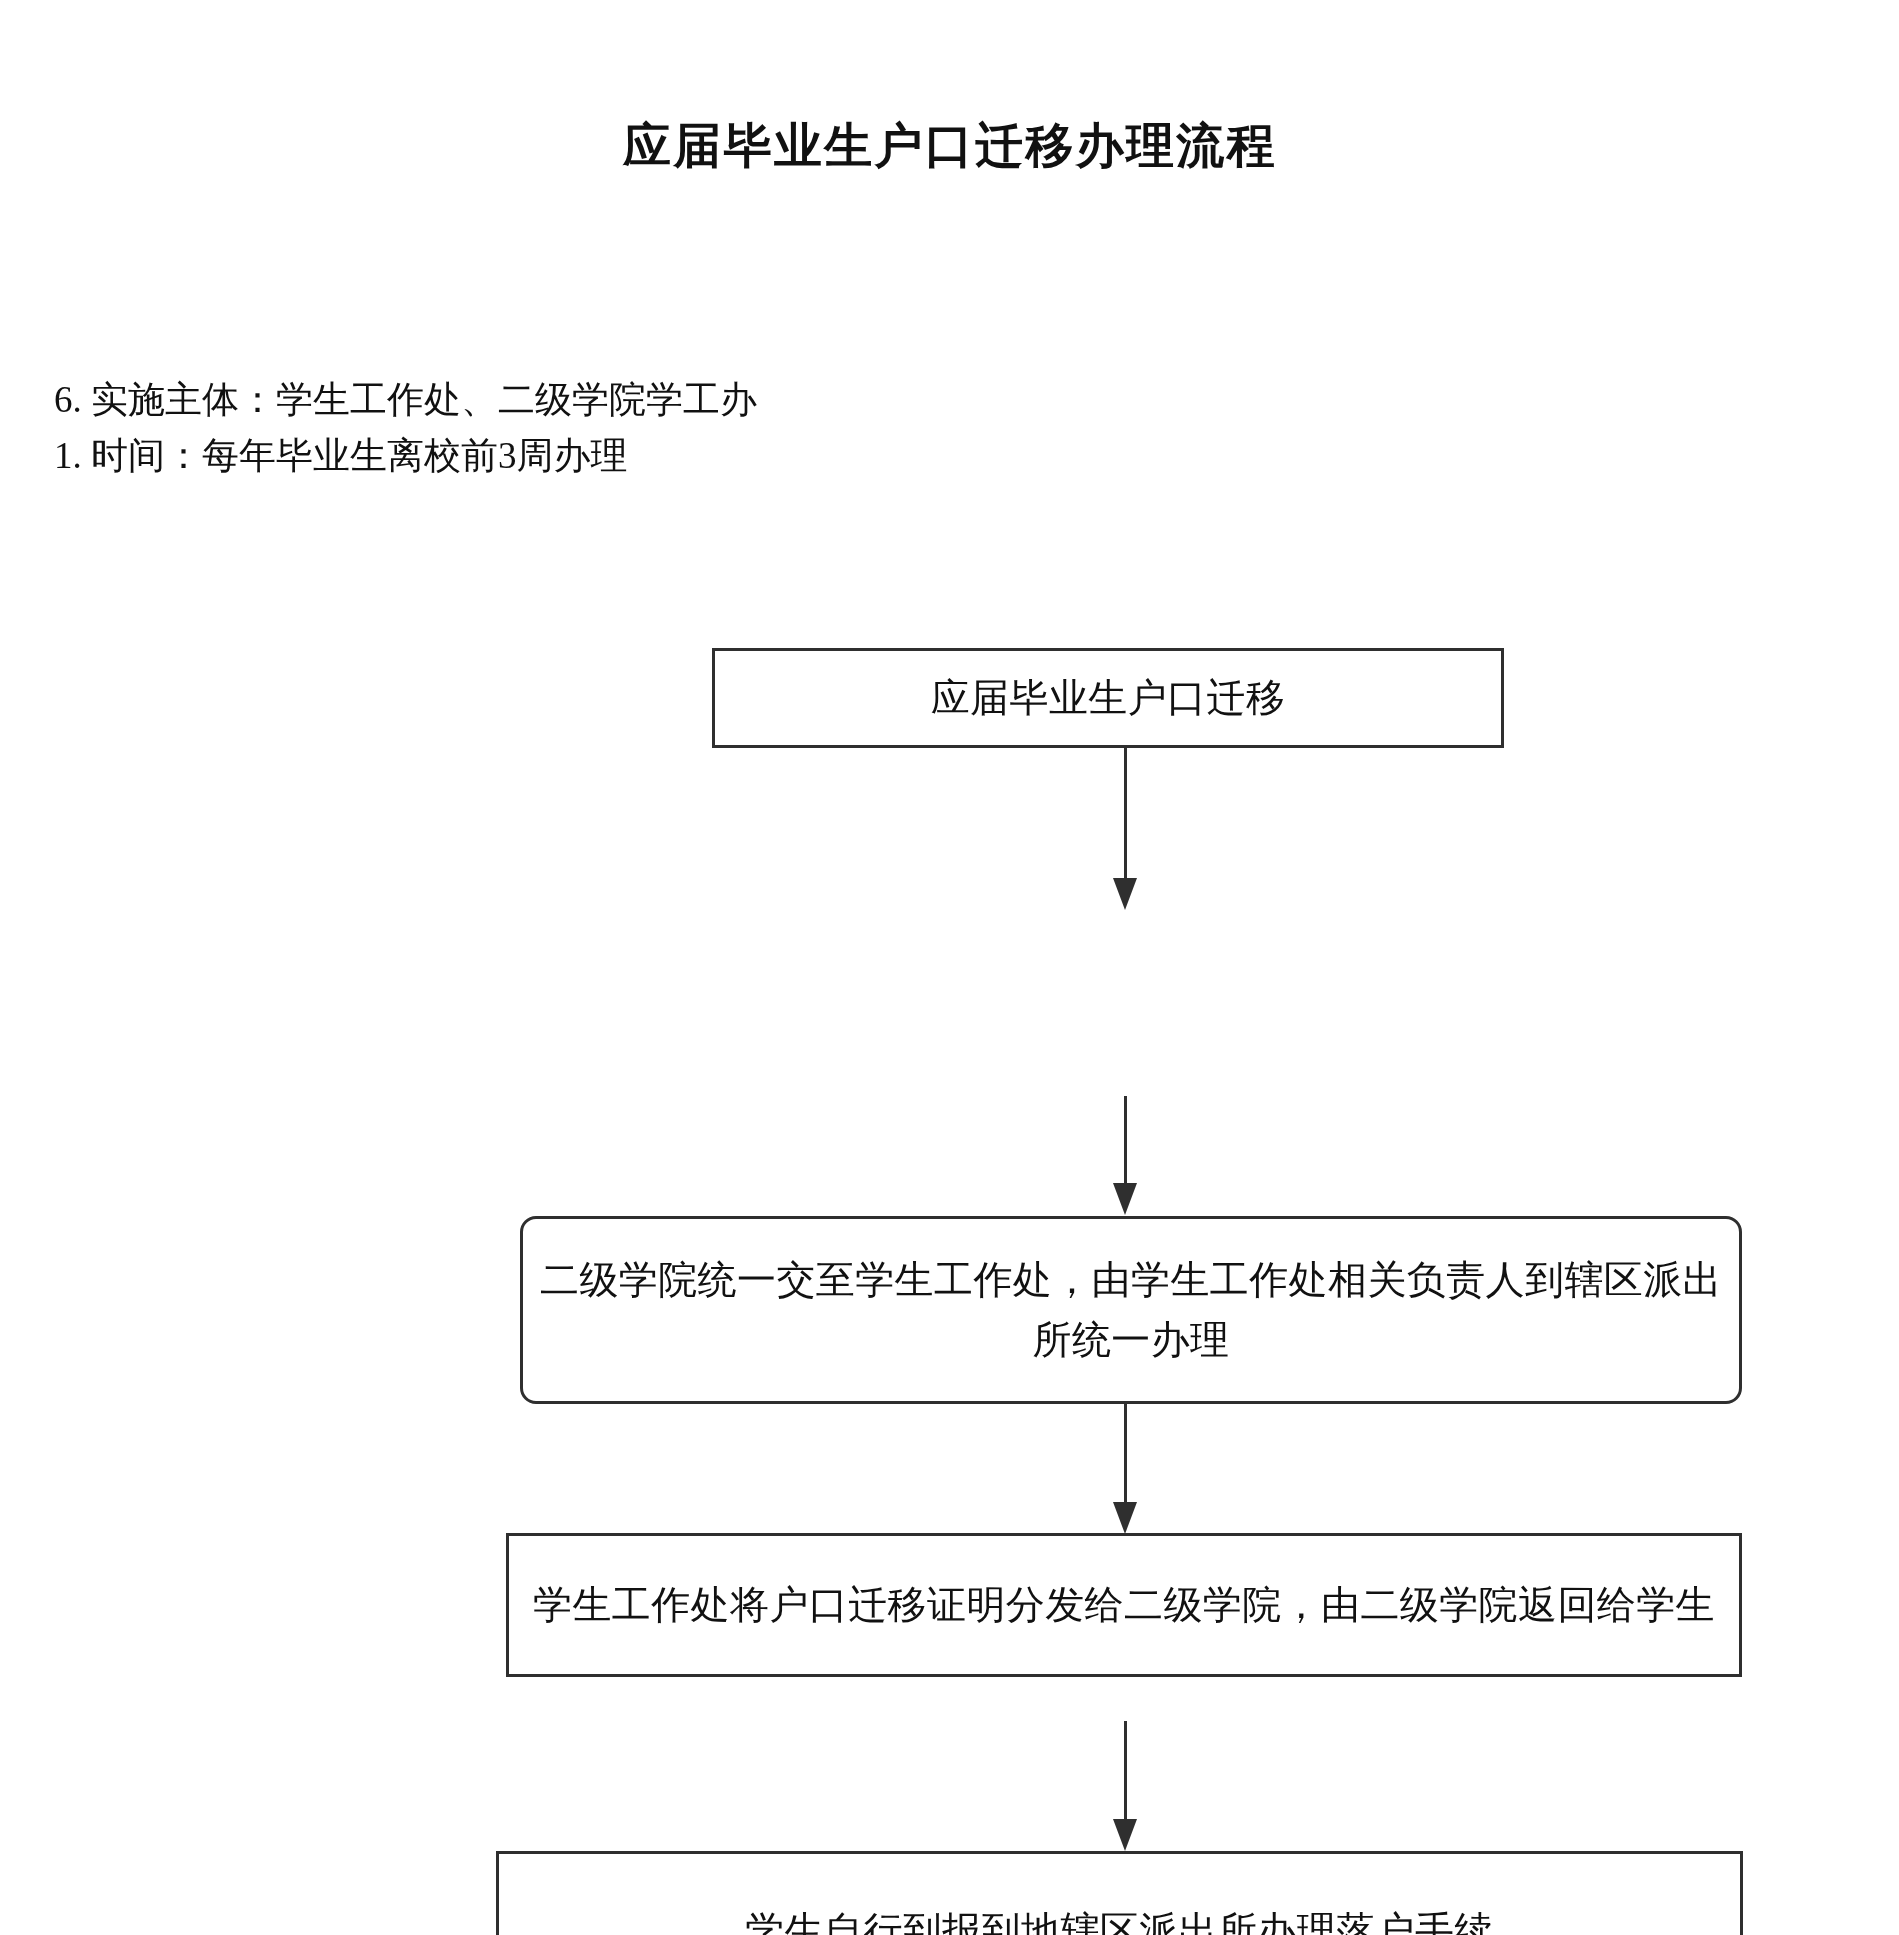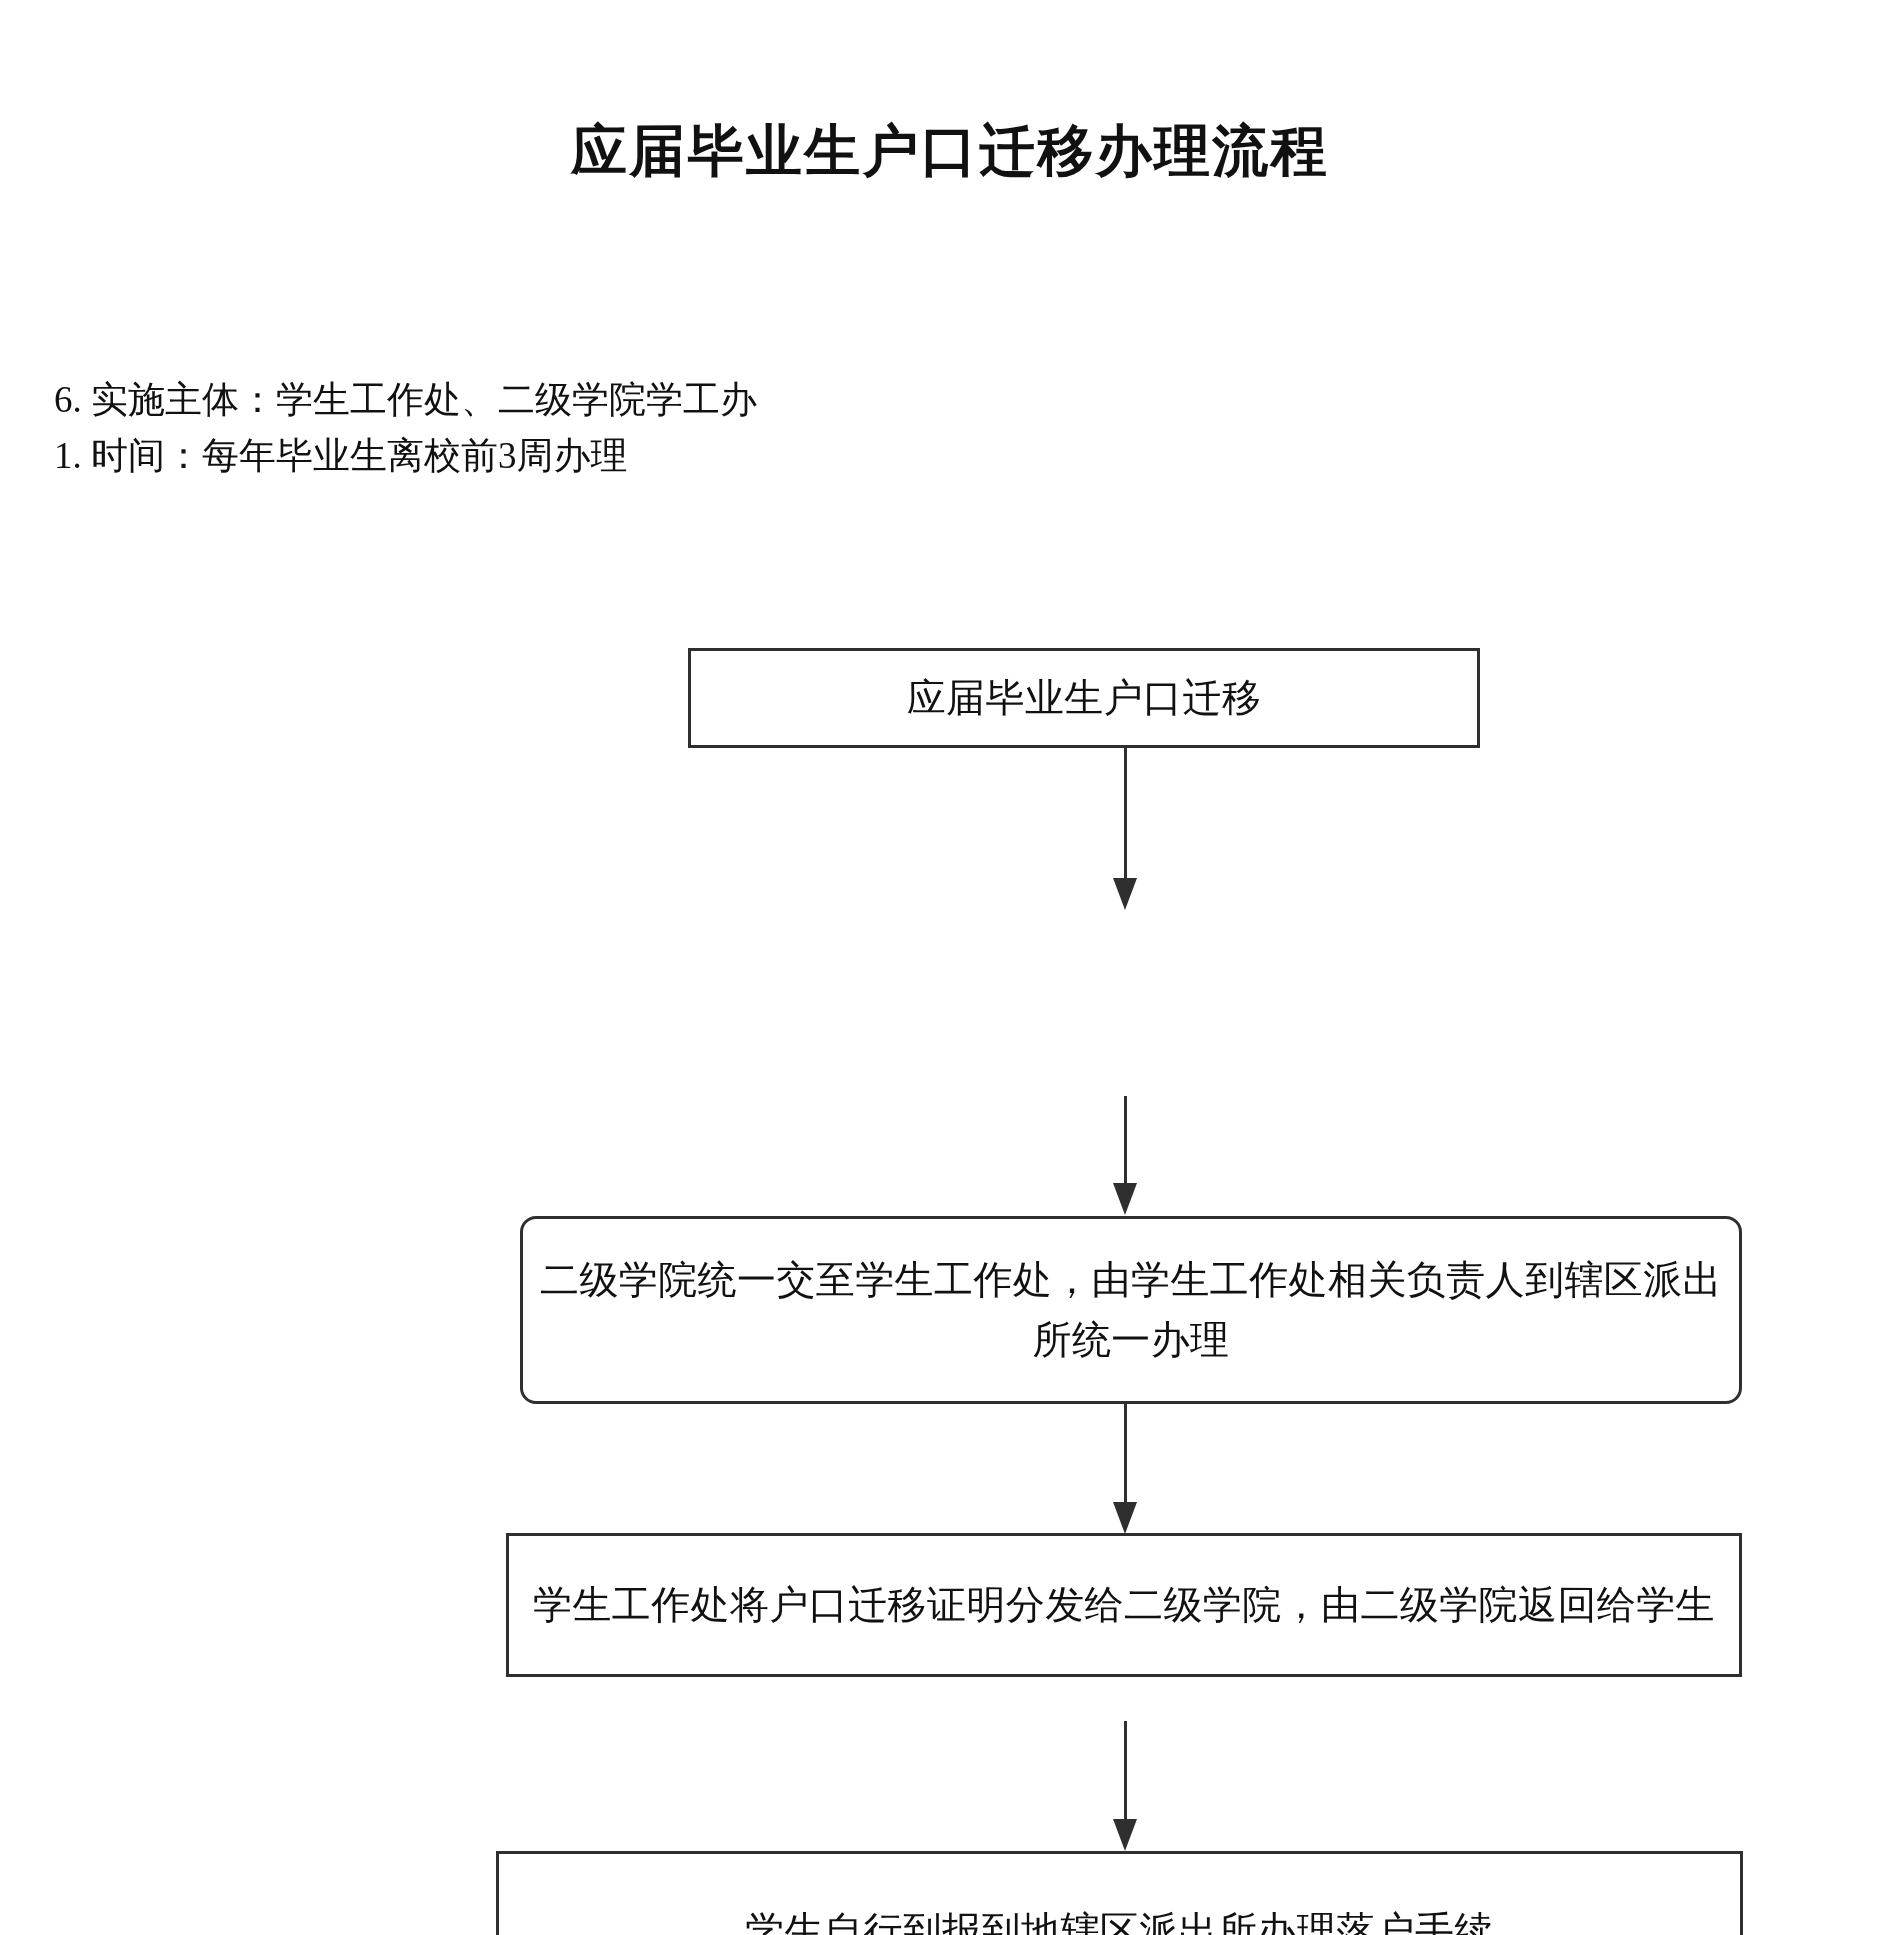--- a/index.html
+++ b/index.html
@@ -16,21 +16,21 @@
     overflow: hidden;
   }
 
   
   .page-title {
     position: absolute;
     left: 0;
     top: 116px;
     width: 1900px;
     text-align: center;
-    font-size: 56px;
+    font-size: 48px;
     font-weight: bold;
     letter-spacing: 2.3px;
     line-height: 1.25;
     color: #111111;
     font-family: "Liberation Sans", "DejaVu Sans", sans-serif;
   }
 
   
   .notes {
     position: absolute;
@@ -68,21 +68,21 @@
   .node-text {
     font-size: 39px;
     line-height: 1.55;
     color: #111111;
     letter-spacing: 0.4px;
     padding: 0 15.5px;
     font-family: "Liberation Serif", "DejaVu Serif", serif;
   }
 
   
-  #node-0 { left: 688px; top: 648px; width: 792px; height: 100px; }
+  #node-0 { left: 712px; top: 648px; width: 792px; height: 100px; }
   #node-1 { left: 522px; top: 910px; width: 1221px; height: 187px; }
   #node-2 { left: 520px; top: 1216px; width: 1222px; height: 188px; border-radius: 16px; }
   #node-3 { left: 506px; top: 1533px; width: 1236px; height: 144px; text-align: right; }
   #node-4 { left: 496px; top: 1851px; width: 1247px; height: 161px; }
 
   
   .connector {
     position: absolute;
     left: 1113px;           
     width: 24px;

